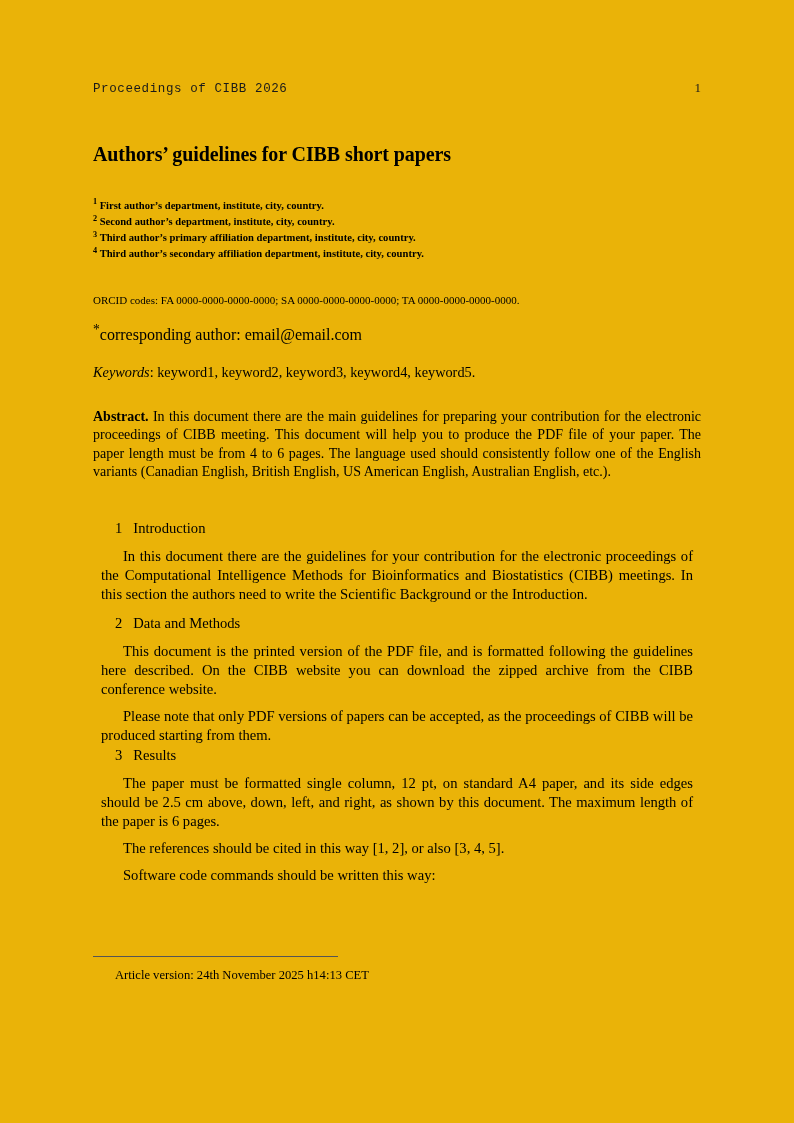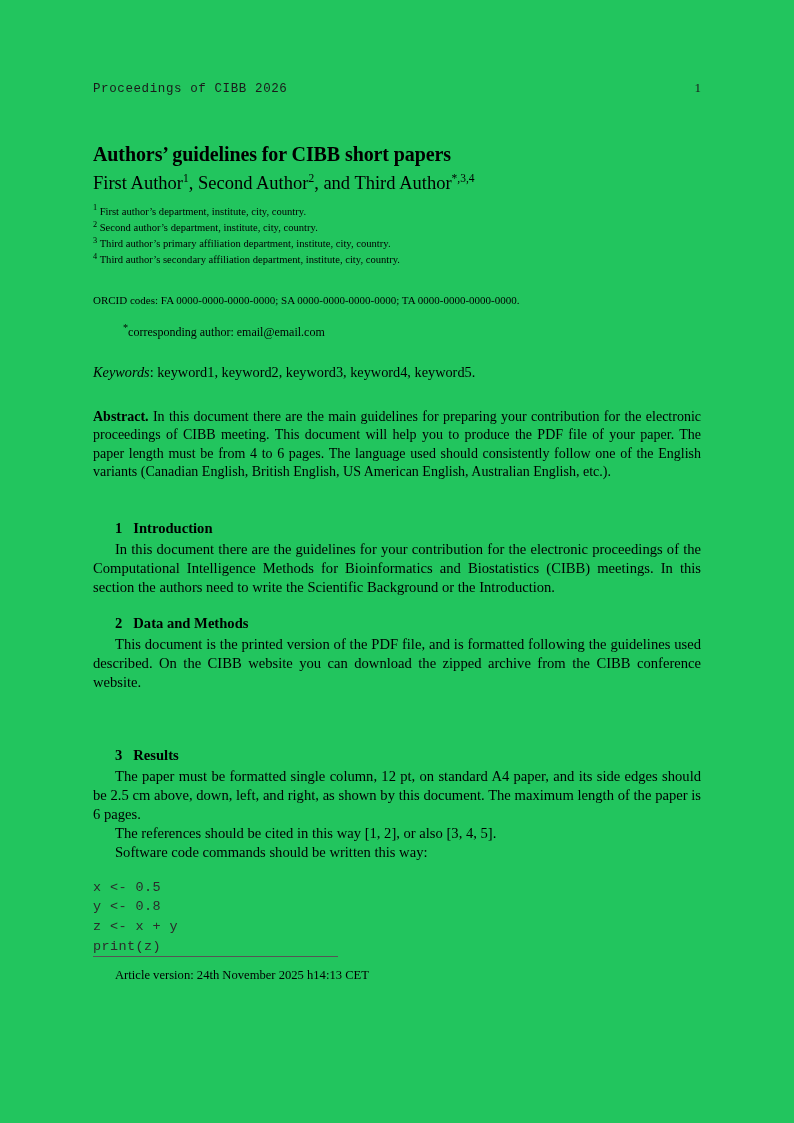--- a/index.html
+++ b/index.html
@@ -15,21 +15,21 @@
     font-family: "Liberation Serif", "DejaVu Serif", serif;
     color: #000000;
     overflow: hidden;
   }
   .page {
     position: absolute;
     left: 0;
     top: 0;
     width: 794px;
     height: 1123px;
-    background: #22c55e;
+    background: #eab308;
   }
 
   
   .runhead {
     position: absolute;
     left: 93px;
     top: 80px;
     width: 608px;
     height: 18px;
     font-family: "Liberation Mono", "DejaVu Sans Mono", monospace;
@@ -70,24 +70,25 @@
   .authors sup {
     font-size: 0.62em;
     vertical-align: super;
     line-height: 0;
   }
 
   
   .affils {
     position: absolute;
     left: 93px;
-    top: 204px;
+    top: 198px;
     width: 608px;
     font-size: 10.6px;
     line-height: 1.52;
+    font-weight: bold;
   }
   .affils .affil sup {
     font-size: 0.78em;
     vertical-align: super;
     line-height: 0;
     margin-right: 2.5px;
   }
 
   
   .orcid {
@@ -96,23 +97,22 @@
     top: 293px;
     width: 608px;
     font-size: 11px;
     line-height: 1.4;
   }
   .corresponding {
     position: absolute;
     left: 93px;
     top: 324px;
     width: 608px;
-    font-size: 12px;
+    font-size: 16px;
     line-height: 1.4;
-    margin-left: 30px;
   }
   .corresponding sup {
     font-size: 0.85em;
     vertical-align: super;
     line-height: 0;
   }
 
   
   .keywords {
     position: absolute;
@@ -142,35 +142,35 @@
   }
 
   
   .section {
     position: absolute;
     left: 93px;
     width: 608px;
   }
   .sec-head {
     font-size: 14.6px;
-    font-weight: bold;
+    font-weight: normal;
     text-indent: 22px;
     line-height: 1.45;
     margin: 0 0 1px 0;
   }
   .sec-head .sec-num {
     margin-right: 11px;
   }
   .para {
     font-size: 14.6px;
     line-height: 1.305;
     text-align: justify;
     text-justify: inter-word;
     text-indent: 22px;
-    margin: 0;
+    margin: 8px;
   }
 
   
   .code-block {
     position: absolute;
     left: 93px;
     width: 608px;
     font-family: "Liberation Mono", "DejaVu Sans Mono", monospace;
     font-size: 13.5px;
     line-height: 1.48;
@@ -201,23 +201,20 @@
 
 <div class="page">
 
   <div class="runhead">
     <span>Proceedings of CIBB 2026</span>
     <span class="folio">1</span>
   </div>
 
   <h1 class="doc-title">Authors’ guidelines for CIBB short papers</h1>
 
-  <div class="authors">
-    <span>First Author</span><sup>1</sup><span>, </span><span>Second Author</span><sup>2</sup><span>, and </span><span>Third Author</span><sup>*,3,4</sup>
-  </div>
 
   <div class="affils">
     <div class="affil"><sup>1</sup><span>First author’s department, institute, city, country.</span></div>
     <div class="affil"><sup>2</sup><span>Second author’s department, institute, city, country.</span></div>
     <div class="affil"><sup>3</sup><span>Third author’s primary affiliation department, institute, city, country.</span></div>
     <div class="affil"><sup>4</sup><span>Third author’s secondary affiliation department, institute, city, country.</span></div>
   </div>
 
   <div class="orcid">ORCID codes: FA 0000-0000-0000-0000; SA 0000-0000-0000-0000; TA 0000-0000-0000-0000.</div>
 
@@ -227,31 +224,28 @@
 
   <div class="abstract"><span class="ab-label">Abstract.</span><span> In this document there are the main guidelines for preparing your contribution for the electronic proceedings of CIBB meeting. This document will help you to produce the PDF file of your paper. The paper length must be from 4 to 6 pages. The language used should consistently follow one of the English variants (Canadian English, British English, US American English, Australian English, etc.).</span></div>
 
   <div class="section" style="top:518px;">
     <div class="sec-head"><span class="sec-num">1</span><span>Introduction</span></div>
     <p class="para">In this document there are the guidelines for your contribution for the electronic proceedings of the Computational Intelligence Methods for Bioinformatics and Biostatistics (CIBB) meetings. In this section the authors need to write the Scientific Background or the Introduction.</p>
   </div>
 
   <div class="section" style="top:613px;">
     <div class="sec-head"><span class="sec-num">2</span><span>Data and Methods</span></div>
-    <p class="para">This document is the printed version of the PDF file, and is formatted following the guidelines used described. On the CIBB website you can download the zipped archive from the CIBB conference website.</p>
+    <p class="para">This document is the printed version of the PDF file, and is formatted following the guidelines here described. On the CIBB website you can download the zipped archive from the CIBB conference website.</p>
+    <p class="para">Please note that only PDF versions of papers can be accepted, as the proceedings of CIBB will be produced starting from them.</p>
   </div>
 
   <div class="section" style="top:745px;">
     <div class="sec-head"><span class="sec-num">3</span><span>Results</span></div>
     <p class="para">The paper must be formatted single column, 12 pt, on standard A4 paper, and its side edges should be 2.5 cm above, down, left, and right, as shown by this document. The maximum length of the paper is 6 pages.</p>
     <p class="para">The references should be cited in this way [1, 2], or also [3, 4, 5].</p>
     <p class="para">Software code commands should be written this way:</p>
   </div>
 
-  <pre class="code-block" style="top:864px;">x &lt;- 0.5
-y &lt;- 0.8
-z &lt;- x + y
-print(z)</pre>
 
   <div class="footnote-rule" style="top:956px;"></div>
   <div class="footnote" style="top:967px;">Article version: 24th November 2025  h14:13  CET</div>
 
 </div>
 
 </body></html>

